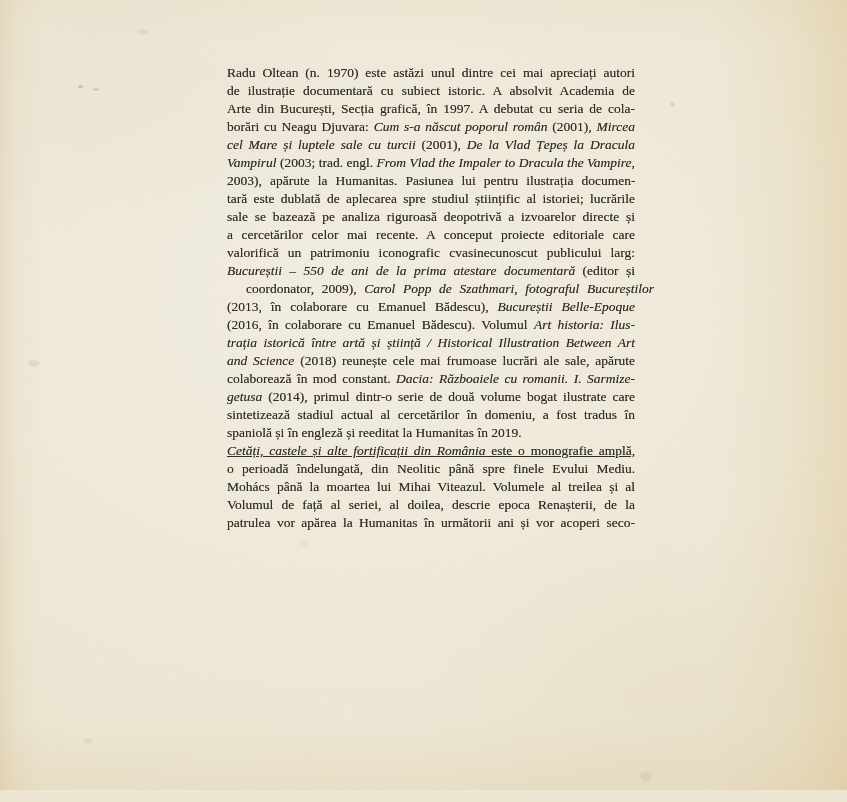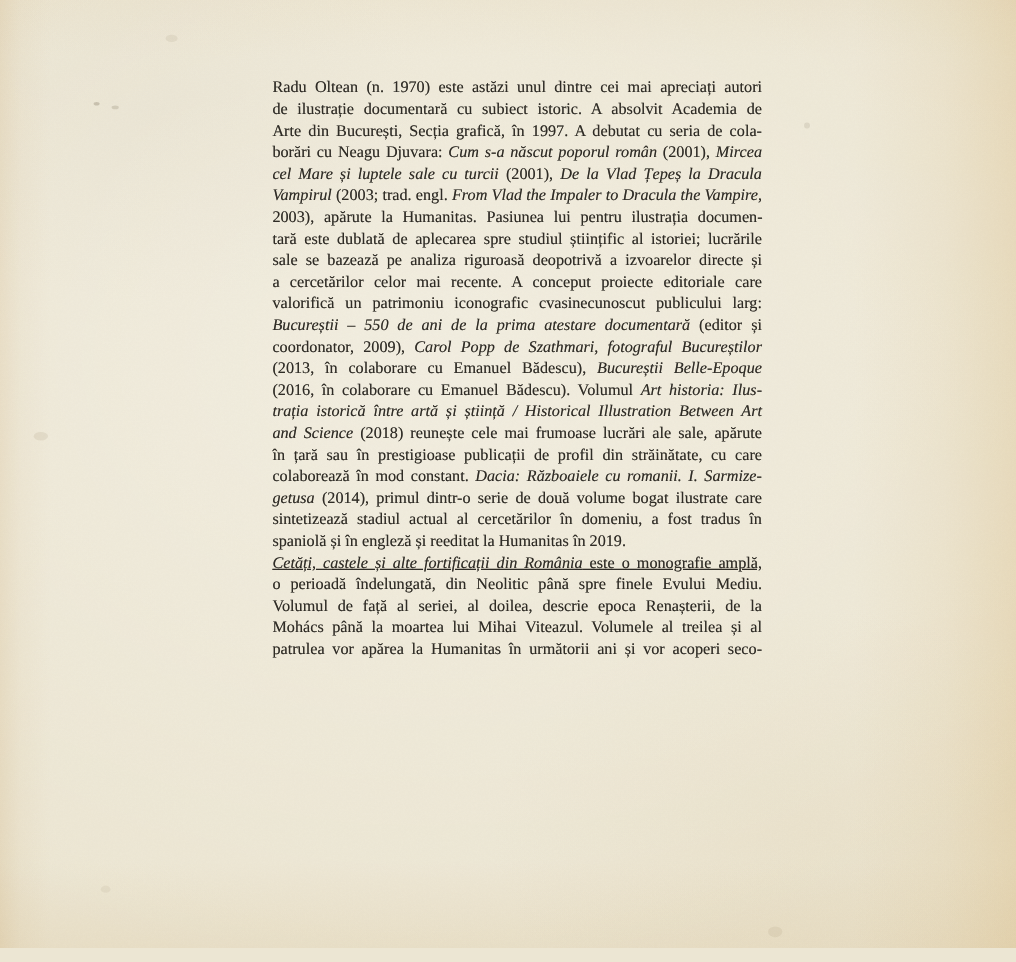--- a/index.html
+++ b/index.html
@@ -77,34 +77,33 @@
       <div class="line"><span class="inner" style="word-spacing: 2.54px;"><span>Arte din București, Secția grafică, în 1997. A debutat cu seria de cola-</span></span></div>
       <div class="line"><span class="inner" style="word-spacing: 1.42px;"><span>borări cu Neagu Djuvara: </span><em>Cum s-a născut poporul român</em><span> (2001), </span><em>Mircea</em></span></div>
       <div class="line"><span class="inner" style="word-spacing: 2.5px;"><em>cel Mare și luptele sale cu turcii</em><span> (2001), </span><em>De la Vlad Țepeș la Dracula</em></span></div>
       <div class="line"><span class="inner" style="word-spacing: 0.09px;"><em>Vampirul</em><span> (2003; trad. engl. </span><em>From Vlad the Impaler to Dracula the Vampire,</em></span></div>
       <div class="line"><span class="inner" style="word-spacing: 4.67px;"><span>2003), apărute la Humanitas. Pasiunea lui pentru ilustrația documen-</span></span></div>
       <div class="line"><span class="inner" style="word-spacing: 2.94px;"><span>tară este dublată de aplecarea spre studiul științific al istoriei; lucrările</span></span></div>
       <div class="line"><span class="inner" style="word-spacing: 3.4px;"><span>sale se bazează pe analiza riguroasă deopotrivă a izvoarelor directe și</span></span></div>
       <div class="line"><span class="inner" style="word-spacing: 5.19px;"><span>a cercetărilor celor mai recente. A conceput proiecte editoriale care</span></span></div>
       <div class="line"><span class="inner" style="word-spacing: 5.68px;"><span>valorifică un patrimoniu iconografic cvasinecunoscut publicului larg:</span></span></div>
       <div class="line"><span class="inner" style="word-spacing: 4.01px;"><em>Bucureștii – 550 de ani de la prima atestare documentară</em><span> (editor și</span></span></div>
-      <div class="line"><span class="inner" style="word-spacing: 4.29px;"><span>coordonator, 2009), </span><em>Carol Popp de Szathmari, fotograful Bucureștilor</em></span></div>
+      <div class="line"><span class="inner" style="word-spacing: 4.29px; margin-left: 19px;"><span>coordonator, 2009), </span><em>Carol Popp de Szathmari, fotograful Bucureștilor</em></span></div>
       <div class="line"><span class="inner" style="word-spacing: 5.6px;"><span>(2013, în colaborare cu Emanuel Bădescu), </span><em>Bucureștii Belle-Epoque</em></span></div>
       <div class="line"><span class="inner" style="word-spacing: 2.94px;"><span>(2016, în colaborare cu Emanuel Bădescu). Volumul </span><em>Art historia: Ilus-</em></span></div>
       <div class="line"><span class="inner" style="word-spacing: 3.07px;"><em>trația istorică între artă și știință / Historical Illustration Between Art</em></span></div>
       <div class="line"><span class="inner" style="word-spacing: 2.46px;"><em>and Science</em><span> (2018) reunește cele mai frumoase lucrări ale sale, apărute</span></span></div>
-      <div class="line"><span class="inner" style="word-spacing: 3.83px;"><span>în țară sau în prestigioase publicații de profil din străinătate, cu care</span></span></div>
       <div class="line"><span class="inner" style="word-spacing: 2.06px;"><span>colaborează în mod constant. </span><em>Dacia: Războaiele cu romanii. I. Sarmize-</em></span></div>
       <div class="line"><span class="inner" style="word-spacing: 2.63px;"><em>getusa</em><span> (2014), primul dintr-o serie de două volume bogat ilustrate care</span></span></div>
       <div class="line"><span class="inner" style="word-spacing: 4.1px;"><span>sintetizează stadiul actual al cercetărilor în domeniu, a fost tradus în</span></span></div>
       <div class="line noj"><span class="inner" style="word-spacing: 0px;"><span>spaniolă și în engleză și reeditat la Humanitas în 2019.</span></span></div>
       <div class="line"><span class="inner" style="word-spacing: 2.41px; text-decoration: underline;"><em>Cetăți, castele și alte fortificații din România</em><span> este o monografie amplă,</span></span></div>
       <div class="line"><span class="inner" style="word-spacing: 4.89px;"><span>o perioadă îndelungată, din Neolitic până spre finele Evului Mediu.</span></span></div>
+      <div class="line"><span class="inner" style="word-spacing: 3.77px;"><span>Mohács până la moartea lui Mihai Viteazul. Volumele al treilea și al</span></span></div>
       <div class="line"><span class="inner" style="word-spacing: 4.81px;"><span>Volumul de față al seriei, al doilea, descrie epoca Renașterii, de la</span></span></div>
-      <div class="line"><span class="inner" style="word-spacing: 3.77px;"><span>Mohács până la moartea lui Mihai Viteazul. Volumele al treilea și al</span></span></div>
       <div class="line"><span class="inner" style="word-spacing: 3.05px;"><span>patrulea vor apărea la Humanitas în următorii ani și vor acoperi seco-</span></span></div>
     </div>
 
   <div class="speck" style="left:78px;top:85px;width:5px;height:3px;background:rgba(120,108,90,0.28);"></div>
   <div class="speck" style="left:93px;top:88px;width:6px;height:3px;background:rgba(120,108,90,0.20);"></div>
   <div class="speck" style="left:138px;top:29px;width:10px;height:6px;background:rgba(140,126,100,0.10);"></div>
   <div class="speck" style="left:670px;top:102px;width:5px;height:5px;background:rgba(130,118,96,0.14);"></div>
   <div class="speck" style="left:28px;top:360px;width:12px;height:7px;background:rgba(150,132,100,0.12);"></div>
   <div class="speck" style="left:640px;top:772px;width:12px;height:9px;background:rgba(150,134,108,0.10);"></div>
   <div class="speck" style="left:84px;top:738px;width:8px;height:6px;background:rgba(150,134,108,0.09);"></div>

